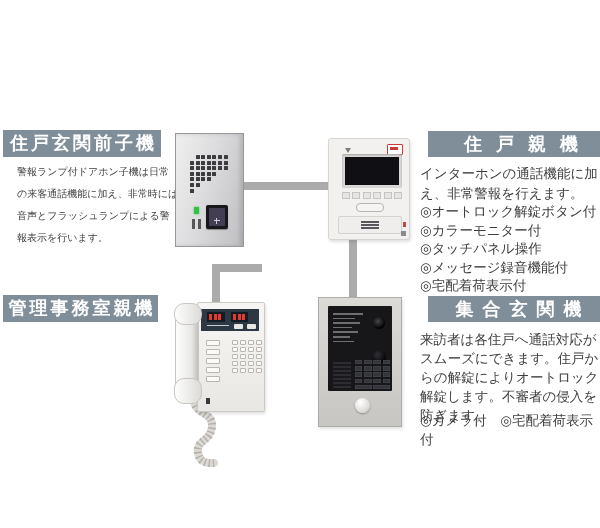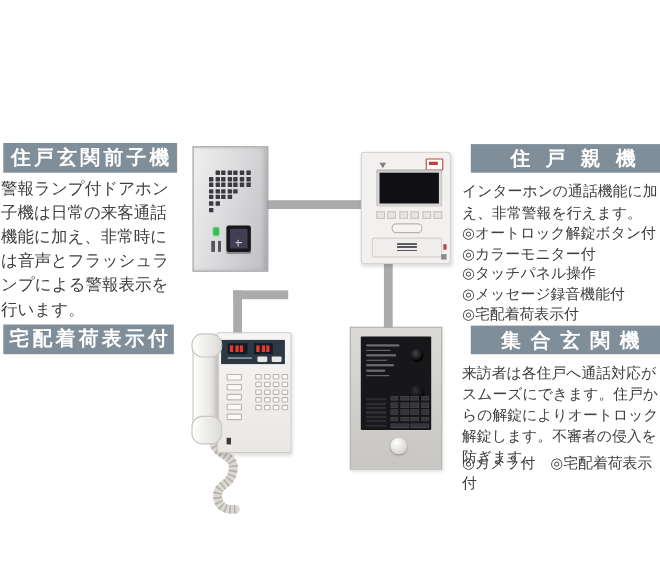--- a/index.html
+++ b/index.html
@@ -16,21 +16,21 @@
     font-size:18px;font-weight:bold;
   }
   .ls-a{letter-spacing:3px;padding-left:3px;}
   .ls-b{letter-spacing:14px;padding-left:14px;}
   .ls-c{letter-spacing:9px;padding-left:9px;}
   .hdr-l1{left:3px;top:130px;width:155px;}
   .hdr-l2{left:3px;top:295px;width:152px;}
   .hdr-r1{left:428px;top:131px;width:172px;height:26px;line-height:26px;}
   .hdr-r2{left:428px;top:296px;width:172px;height:26px;line-height:26px;}
   
-  .body-l{position:absolute;left:1px;top:161px;width:162px;font-size:15px;line-height:22px;}
+  .body-l{position:absolute;left:17px;top:161px;width:162px;font-size:10px;line-height:22px;}
   .body-r1{position:absolute;left:420px;top:164px;width:184px;font-size:13.5px;line-height:19.5px;}
   .feat-r1{position:absolute;left:420px;top:203px;width:184px;font-size:13.5px;line-height:18.6px;}
   .body-r2{position:absolute;left:420px;top:330px;width:186px;font-size:13.5px;line-height:19px;}
   .feat-r2{position:absolute;left:420px;top:411px;width:186px;font-size:13.5px;line-height:19px;}
   
   .center-box{
     position:absolute;left:258px;top:251px;width:125px;height:36px;z-index:5;
     background:var(--center-box-bg,#c94f4b);color:var(--center-box-text,#fff);
     font-size:19px;font-weight:bold;letter-spacing:2px;
     display:flex;align-items:center;justify-content:center;
@@ -121,21 +121,21 @@
 
 <div class="stage">
 
   <div class="conn" style="left:242px;top:182px;width:88px;height:8px;"></div>
   <div class="conn" style="left:349px;top:236px;width:8px;height:65px;"></div>
   <div class="conn" style="left:212px;top:264px;width:50px;height:8px;"></div>
   <div class="conn" style="left:212px;top:264px;width:8px;height:39px;"></div>
 
   <div class="hdr hdr-l1 ls-a">住戸玄関前子機</div>
   <div class="body-l">警報ランプ付ドアホン子機は日常の来客通話機能に加え、非常時には音声とフラッシュランプによる警報表示を行います。</div>
-  <div class="hdr hdr-l2 ls-a">宅配着荷表示付</div>
+  <div class="hdr hdr-l2 ls-a">管理事務室親機</div>
 
   <div class="hdr hdr-r1 ls-b">住戸親機</div>
   <div class="body-r1">インターホンの通話機能に加え、非常警報を行えます。</div>
   <div class="feat-r1">
     <div>◎オートロック解錠ボタン付</div>
     <div>◎カラーモニター付</div>
     <div>◎タッチパネル操作</div>
     <div>◎メッセージ録音機能付</div>
     <div>◎宅配着荷表示付</div>
   </div>

